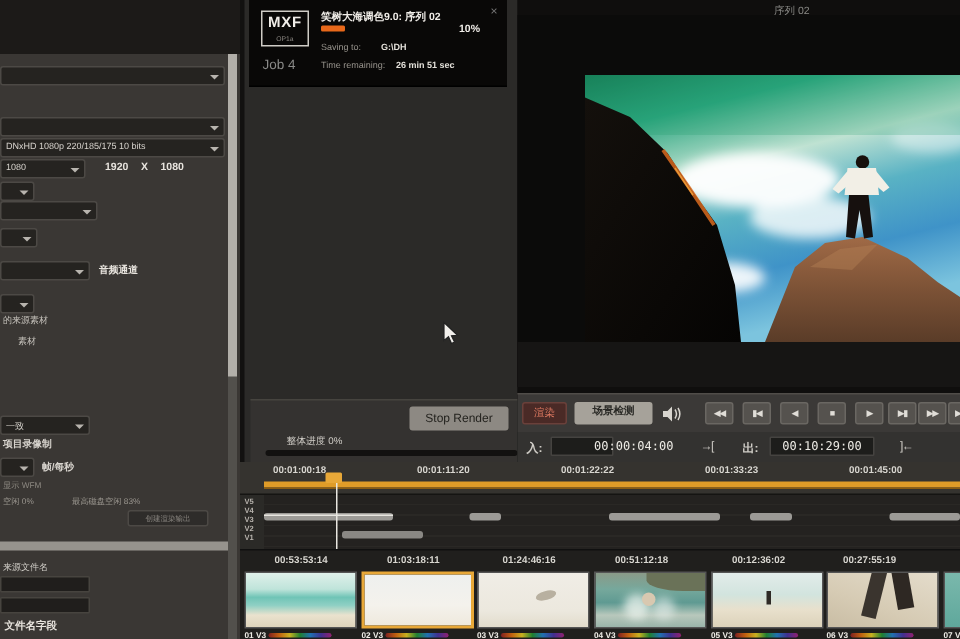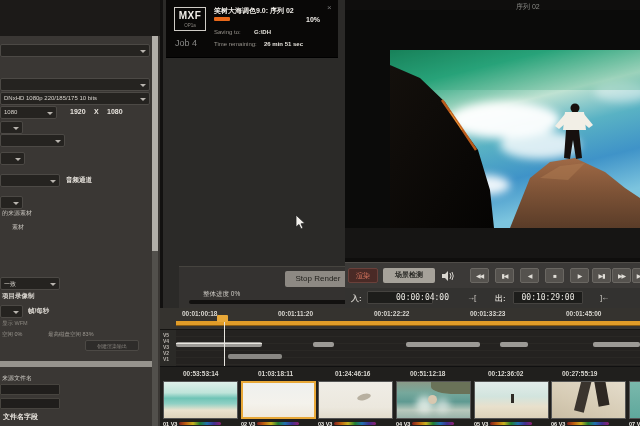--- a/index.html
+++ b/index.html
@@ -53,21 +53,21 @@
   .mxf-sub{position:absolute;left:0;top:15px;width:100%;font-size:4.5px;color:#8a8680;}
   .job-label{left:9px;top:38px;font-size:9px;color:#8a8a88;}
   .rd-title{left:48px;top:6px;font-size:7px;font-weight:bold;color:#f0ede8;white-space:nowrap;}
   .rd-chip{left:48px;top:17px;width:16px;height:4px;background:#e8681a;border-radius:1px;}
   .rd-pct{left:140px;top:16px;font-size:7px;font-weight:bold;color:#f0ede8;}
   .rd-close{left:161px;top:3px;font-size:8px;color:#777;}
   .rd-lbl{font-size:6px;color:#97938c;white-space:nowrap;}
   .rd-val{font-size:6px;font-weight:bold;color:#e4e1da;white-space:nowrap;}
   .sv-l{left:48px;top:29px;} .sv-v{left:88px;top:29px;}
   .tr-l{left:48px;top:41px;} .tr-v{left:98px;top:41px;}
-  .mid-bottom{left:16px;top:266px;width:185px;height:42px;background:#343230;border-top:1px solid #46443f;}
+  .mid-bottom{left:4px;top:266px;width:185px;height:42px;background:#343230;border-top:1px solid #46443f;}
   .stop-btn{left:106px;top:4px;width:66px;height:16px;background:#8d8983;border-radius:2px;
     font-size:8px;color:#23221e;text-align:center;line-height:15px;}
   .prog-label{left:24px;top:23px;font-size:6.5px;color:#cfccc6;}
   .prog-track{left:10px;top:33px;width:168px;height:4px;background:#121110;border-radius:2px;}
   .cursor{left:132px;top:214px;width:11px;height:16px;}
 
   
   .monitor-panel{left:345px;top:0;width:295px;height:308px;background:#0f0e0d;}
   .seq-tab{left:171px;top:2px;font-size:7px;color:#8a8a86;}
   .preview{left:0;top:10px;width:295px;height:248px;background:#0b0b0a;}
@@ -81,21 +81,21 @@
     font-size:7px;font-weight:bold;color:#2a2a26;text-align:center;line-height:14px;}
   .speaker{left:96px;top:7px;width:14px;height:12px;}
   .tbtn{top:5px;width:19px;height:15px;background:#55524e;border:1px solid #6a6762;border-radius:2px;
     font-size:6px;color:#e0ddd7;text-align:center;line-height:14px;letter-spacing:-1px;}
   .tb0{left:125px;} .tb1{left:150px;} .tb2{left:175px;} .tb3{left:200px;}
   .tb4{left:225px;} .tb5{left:247px;} .tb6{left:267px;} .tb7{left:287px;}
   .inout-bar{left:0;top:288px;width:295px;height:20px;background:#333230;}
   .io-lbl{top:5px;font-size:8px;font-weight:bold;color:#cfccc6;}
   .io-val{top:3px;height:13px;background:#1d1d1b;border:1px solid #454340;border-radius:1px;
     font-family:"DejaVu Sans Mono",monospace;font-size:8px;color:#eceae4;text-align:center;line-height:12px;}
-  .in-lbl{left:6px;} .in-val{left:22px;width:66px;padding-left:28px;}
+  .in-lbl{left:6px;} .in-val{left:22px;width:42px;padding-left:28px;}
   .brk1{left:122px;} .out-lbl{left:150px;} .out-val{left:168px;width:70px;} .brk2{left:255px;}
   .brk{top:5px;font-size:8px;color:#cfccc6;letter-spacing:-1px;}
 
   
   .timeline-area{left:160px;top:308px;width:480px;height:118px;background:#242220;overflow:hidden;}
   .ruler{left:0;top:0;width:480px;height:22px;background:#35332f;border-bottom:1px solid #151412;}
   .rt{top:2px;font-size:6.5px;color:#d8d6d0;font-weight:bold;white-space:nowrap;}
   .rt0{left:22px;} .rt1{left:118px;} .rt2{left:214px;} .rt3{left:310px;} .rt4{left:406px;}
   .orange-band{left:16px;top:13px;width:464px;height:4px;background:#e09c28;}
   .orange-line{left:16px;top:17px;width:464px;height:1px;background:#8a5c12;}

